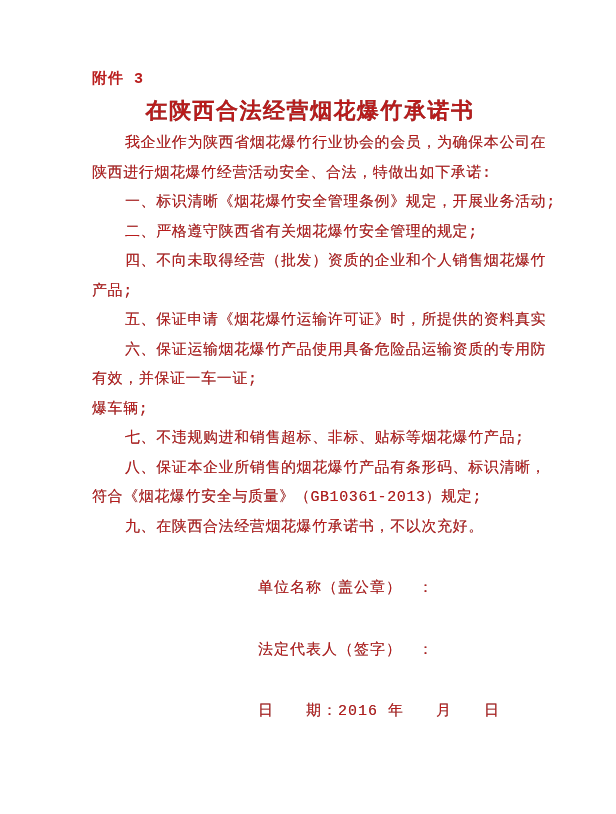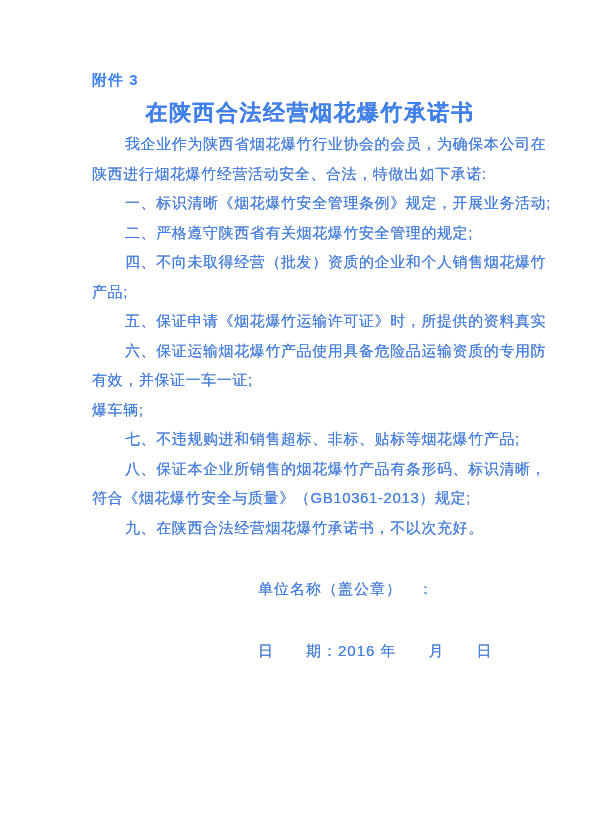--- a/index.html
+++ b/index.html
@@ -6,22 +6,22 @@
     margin: 0;
     padding: 0;
     background: #ffffff;
   }
   .page {
     position: relative;
     width: 616px;
     height: 814px;
     background: #ffffff;
     overflow: hidden;
-    font-family: Liberation Sans, sans-serif;
-    color: #3b82f6;
+    font-family: Liberation Mono, monospace;
+    color: #b91c1c;
   }
   .content {
     padding: 71px 58px 0 92px;
   }
   .attachment {
     font-size: 15px;
     font-weight: bold;
     line-height: 18px;
     letter-spacing: 1px;
     white-space: nowrap;
@@ -82,17 +82,18 @@
       <div class="line">有效，并保证一车一证;</div>
       <div class="line">爆车辆;</div>
       <div class="line indent">七、不违规购进和销售超标、非标、贴标等烟花爆竹产品;</div>
       <div class="line indent">八、保证本企业所销售的烟花爆竹产品有条形码、标识清晰，</div>
       <div class="line">符合《烟花爆竹安全与质量》（GB10361-2013）规定;</div>
       <div class="line indent">九、在陕西合法经营烟花爆竹承诺书，不以次充好。</div>
     </div>
 
     <div class="sigblock">
       <div class="line">单位名称（盖公章）　：</div>
+      <div class="line">法定代表人（签字）　：</div>
       <div class="line">日　　期：2016 年　　月　　日</div>
     </div>
 
   </div>
 </div>
 
 </body></html>

